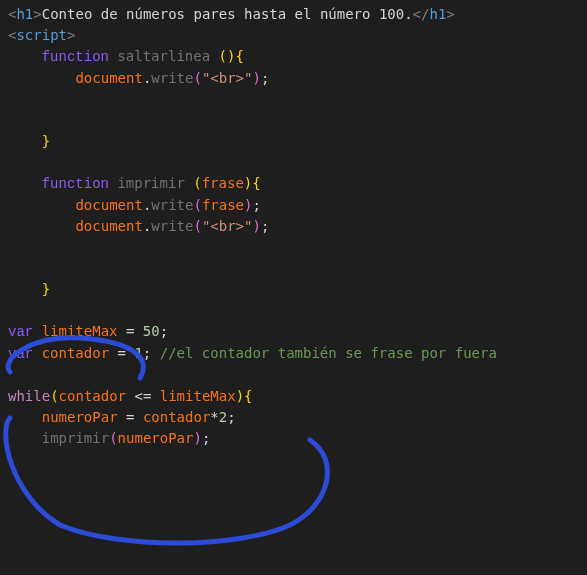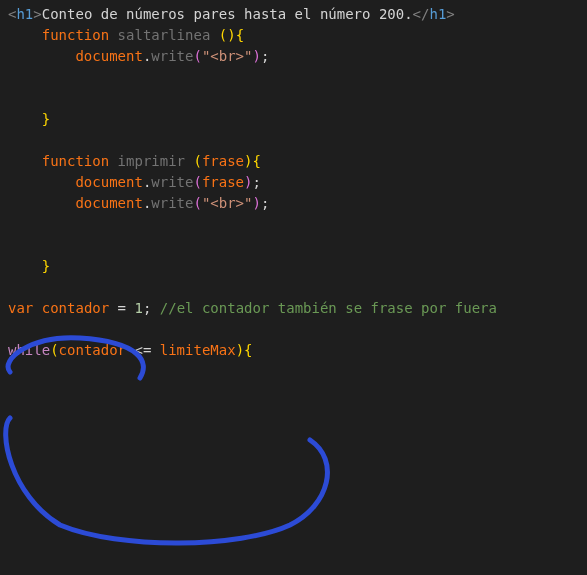--- a/index.html
+++ b/index.html
@@ -15,21 +15,21 @@
     position: relative;
   }
   .code-container {
     padding: 4px 8px;
     position: relative;
   }
   .line { white-space: pre; }
   .tag-bracket { color: #808080; }
   .tag-name { color: #569cd6; margin-top: 40px; }
   .attr-value, .string { color: #ce9178; }
-  .keyword { color: #f97316; }
+  .keyword { color: #8b5cf6; font-family: Liberation Mono, monospace; }
   .keyword-control { color: #c586c0; margin-top: 28px; }
   .func-name { color: #737373; }
   .variable { color: #f97316; }
   .number { color: #b5cea8; }
   .operator { color: #d4d4d4; }
   .punct { color: #d4d4d4; }
   .brace { color: #ffd700; }
   .paren-yellow { color: #ffd700; }
   .paren-purple { color: #da70d6; }
   .comment { color: #6a9955; }
@@ -41,22 +41,23 @@
   .annotation svg {
     width: 100%;
     height: 100%;
   }
 </style>
 </head>
 <body>
 
 <div class="code-container">
 
-  <div class="line"><span class="tag-bracket">&lt;</span><span class="tag-name">h1</span><span class="tag-bracket">&gt;</span><span class="text">Conteo de números pares hasta el número 200.</span><span class="tag-bracket">&lt;/</span><span class="tag-name">h1</span><span class="tag-bracket">&gt;</span></div>
+  <div class="line"><span class="tag-bracket">&lt;</span><span class="tag-name">h1</span><span class="tag-bracket">&gt;</span><span class="text">Conteo de números pares hasta el número 100.</span><span class="tag-bracket">&lt;/</span><span class="tag-name">h1</span><span class="tag-bracket">&gt;</span></div>
 
+  <div class="line"><span class="tag-bracket">&lt;</span><span class="tag-name">script</span><span class="tag-bracket">&gt;</span></div>
 
   <div class="line"><span>    </span><span class="keyword">function</span><span> </span><span class="func-name">saltarlinea</span><span> </span><span class="paren-yellow">(</span><span class="paren-yellow">)</span><span class="brace">{</span></div>
 
   <div class="line"><span>        </span><span class="variable">document</span><span class="punct">.</span><span class="func-name">write</span><span class="paren-purple">(</span><span class="string">"&lt;br&gt;"</span><span class="paren-purple">)</span><span class="punct">;</span></div>
 
   <div class="line">&nbsp;</div>
   <div class="line">&nbsp;</div>
 
   <div class="line"><span>    </span><span class="brace">}</span></div>
 
@@ -68,28 +69,31 @@
 
   <div class="line"><span>        </span><span class="variable">document</span><span class="punct">.</span><span class="func-name">write</span><span class="paren-purple">(</span><span class="string">"&lt;br&gt;"</span><span class="paren-purple">)</span><span class="punct">;</span></div>
 
   <div class="line">&nbsp;</div>
   <div class="line">&nbsp;</div>
 
   <div class="line"><span>    </span><span class="brace">}</span></div>
 
   <div class="line">&nbsp;</div>
 
+  <div class="line"><span class="keyword">var</span><span> </span><span class="variable">limiteMax</span><span> </span><span class="operator">=</span><span> </span><span class="number">50</span><span class="punct">;</span></div>
 
   <div class="line"><span class="keyword">var</span><span> </span><span class="variable">contador</span><span> </span><span class="operator">=</span><span> </span><span class="number">1</span><span class="punct">;</span><span> </span><span class="comment">//el contador también se frase por fuera</span></div>
 
   <div class="line">&nbsp;</div>
 
   <div class="line"><span class="keyword-control">while</span><span class="paren-yellow">(</span><span class="variable">contador</span><span> </span><span class="operator">&lt;=</span><span> </span><span class="variable">limiteMax</span><span class="paren-yellow">)</span><span class="brace">{</span></div>
 
+  <div class="line"><span>    </span><span class="variable">numeroPar</span><span> </span><span class="operator">=</span><span> </span><span class="variable">contador</span><span class="operator">*</span><span class="number">2</span><span class="punct">;</span></div>
 
+  <div class="line"><span>    </span><span class="func-name">imprimir</span><span class="paren-purple">(</span><span class="variable">numeroPar</span><span class="paren-purple">)</span><span class="punct">;</span></div>
 
 
   <div class="line">&nbsp;</div>
 
 </div>
 
 <div class="annotation" style="left:0; top:330px; width:360px; height:225px;">
   <svg viewBox="0 0 360 225">
     <path d="M 10 42 
              C 0 30, 30 5, 80 8

